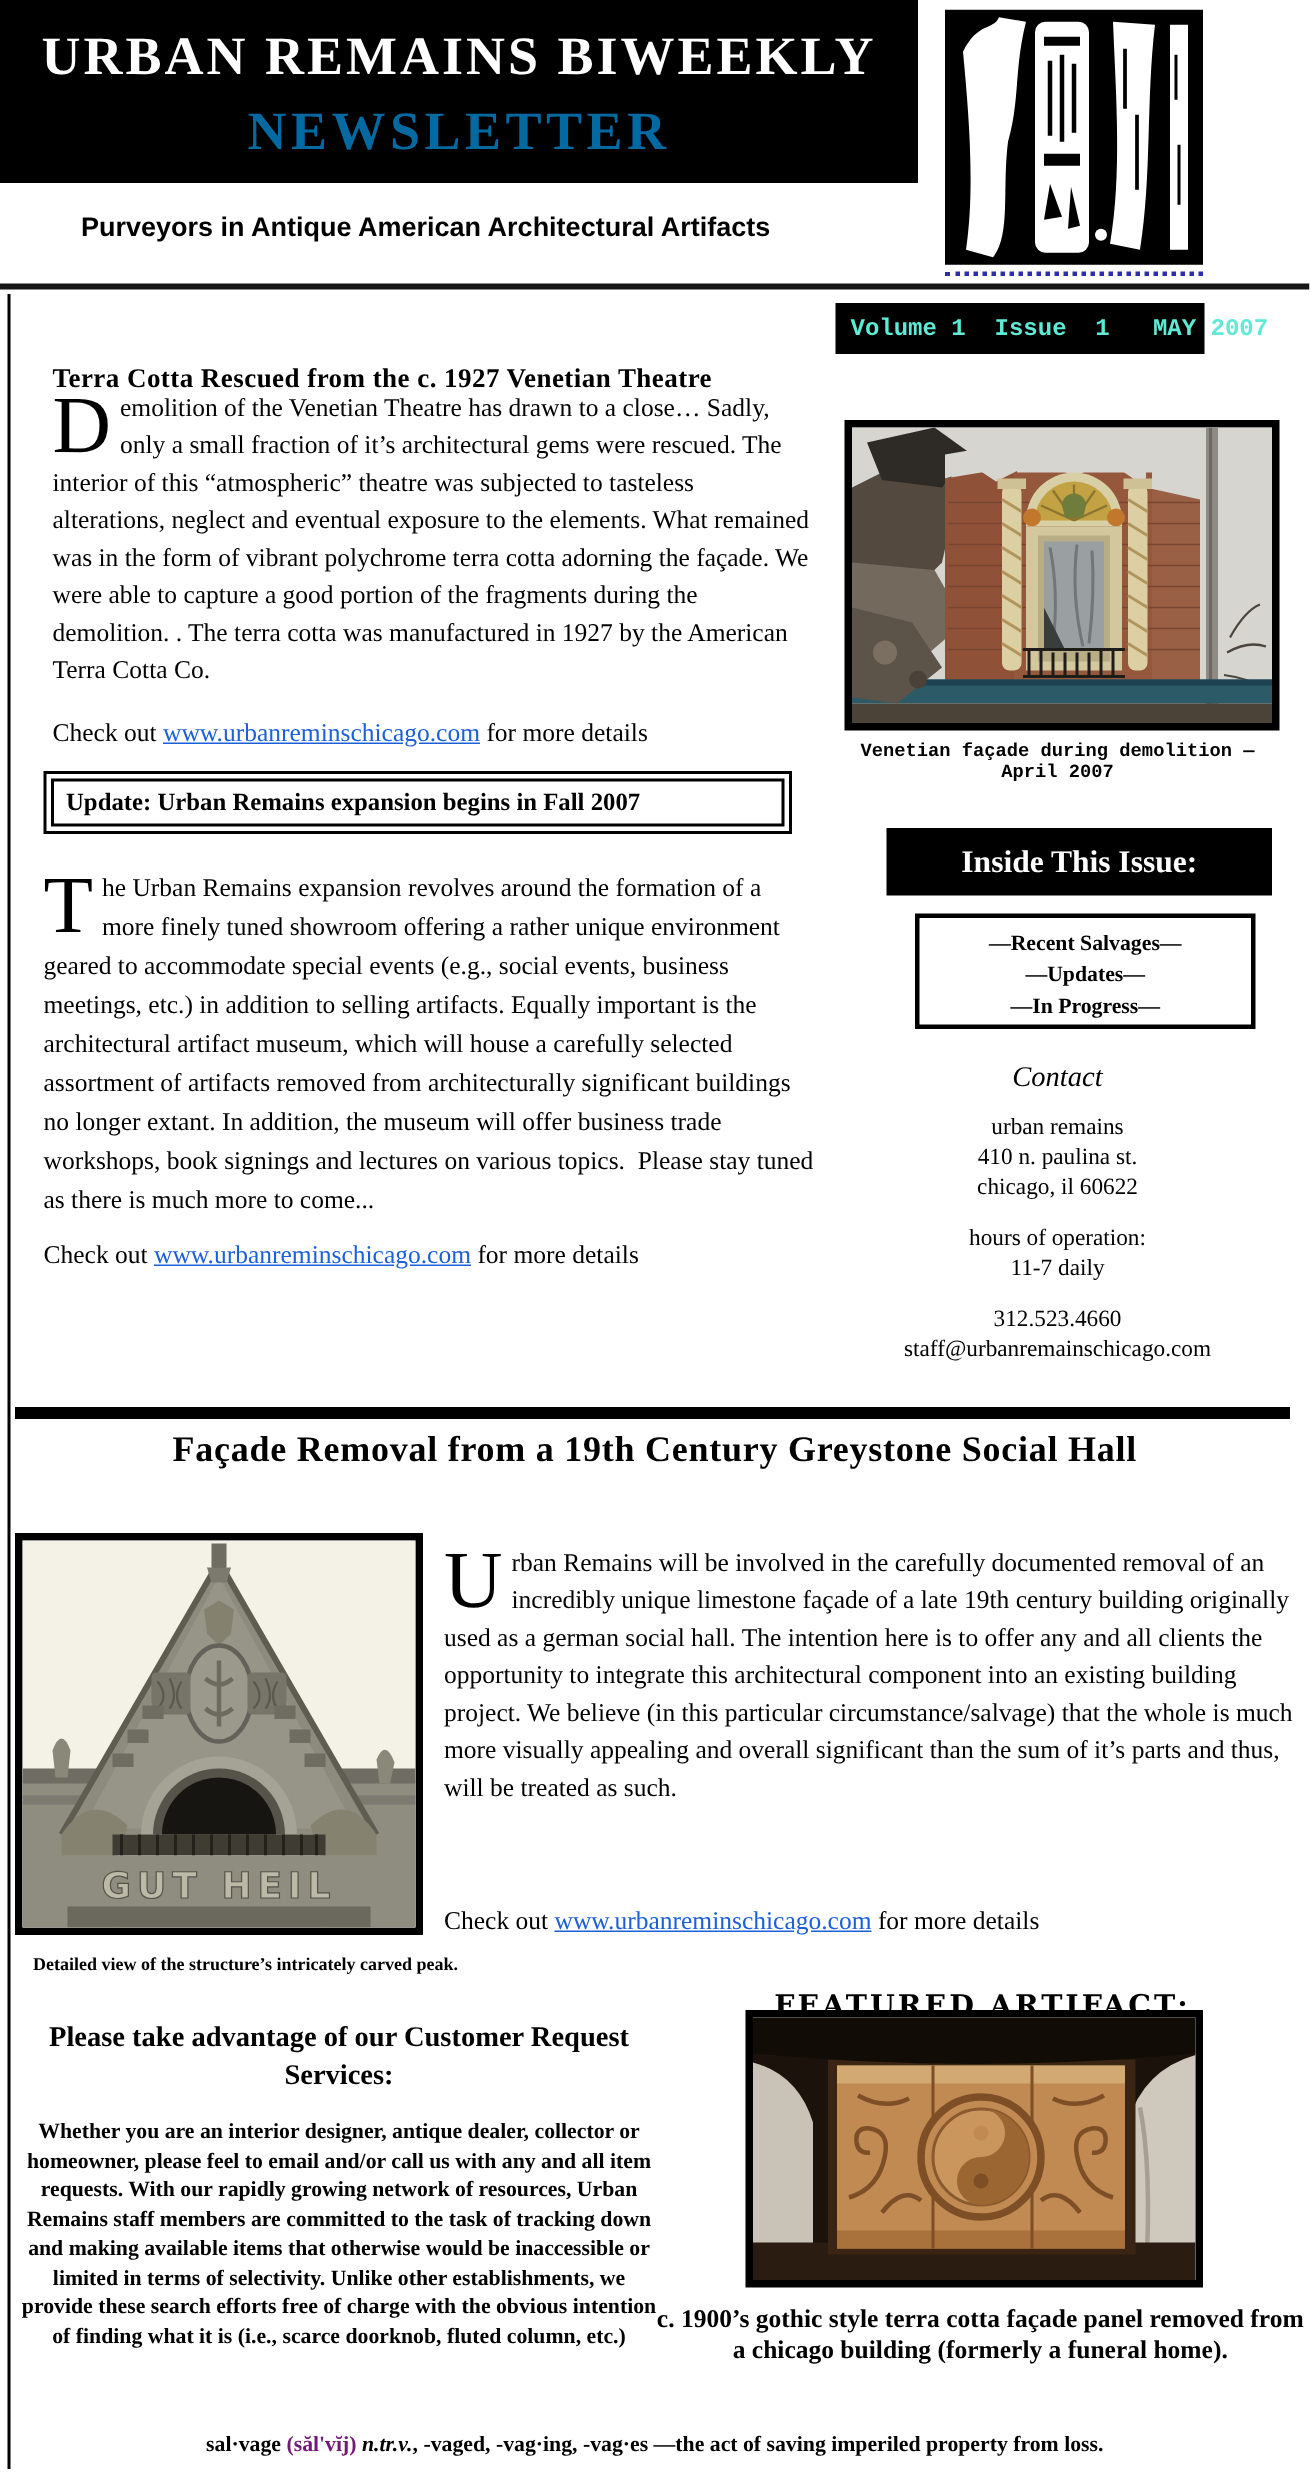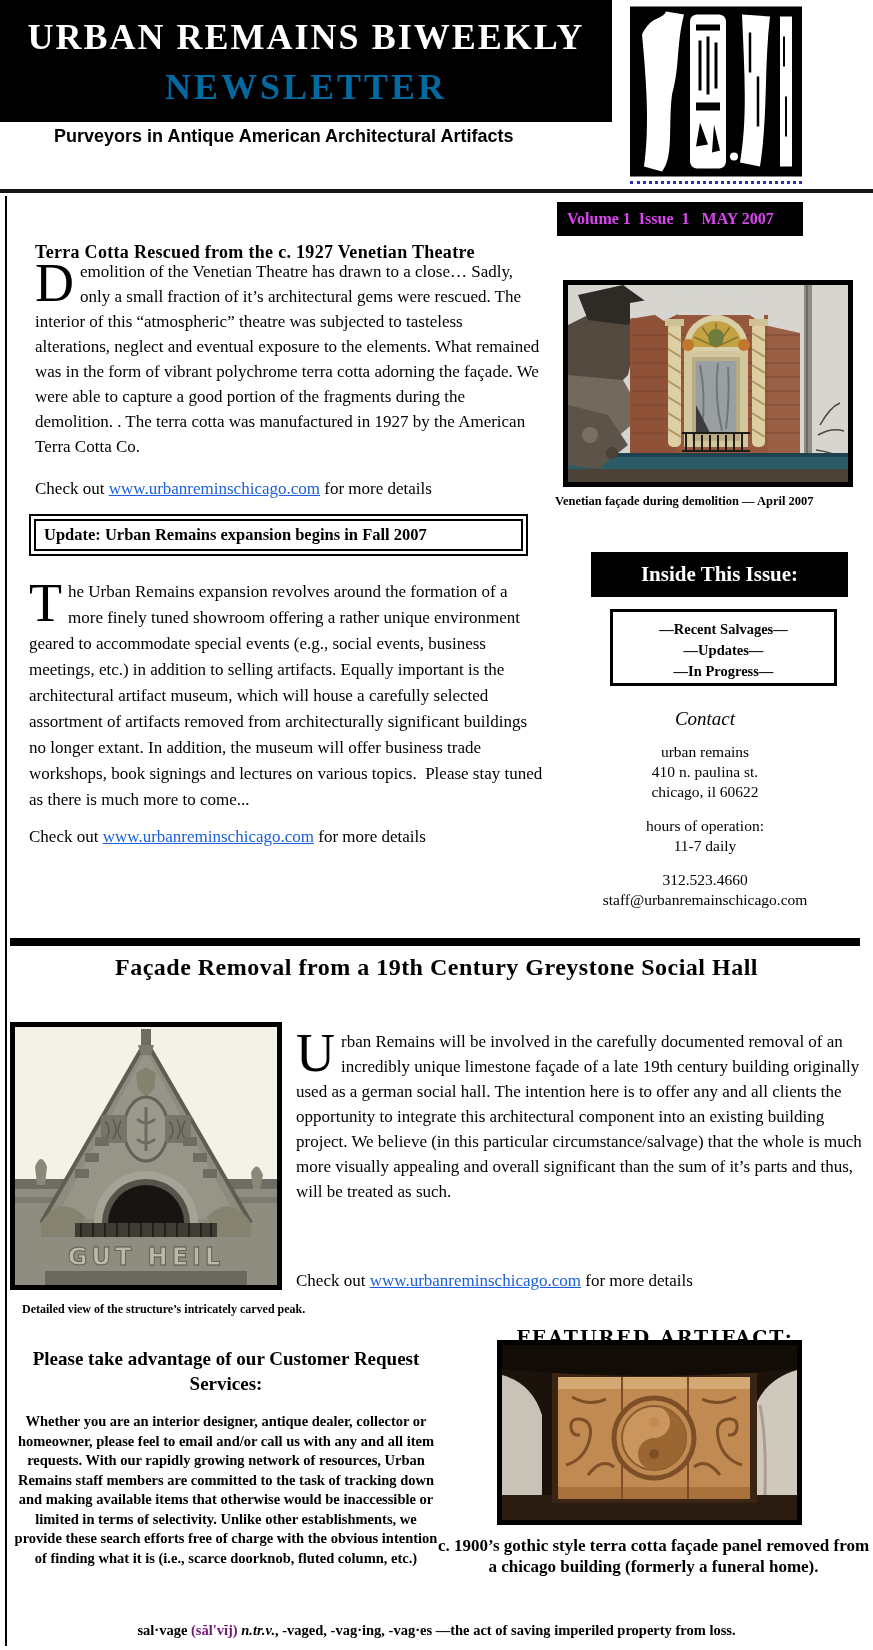--- a/index.html
+++ b/index.html
@@ -9,38 +9,38 @@
   }
   .abs { position:absolute; }
   .pre { white-space:pre-wrap; }
 
   
   #masthead { left:0; top:0; width:612px; height:122px; background:#000; text-align:center; }
   #masthead .t1 { padding-top:16px; font-size:36px; font-weight:bold; letter-spacing:2px; color:#fff; }
   #masthead .t2 { margin-top:8px; font-size:36px; font-weight:bold; letter-spacing:3px; color:#0369a1; }
   #logo { left:630px; top:5px; width:172px; height:176px; border-bottom:3px dotted #2d2db0; }
   #logo svg { display:block; width:100%; height:173px; }
-  #tagline { left:54px; top:126px; font-family:"Liberation Sans", sans-serif; font-weight:bold; font-size:18px; }
+  #tagline { left:54px; top:141px; font-family:"Liberation Sans", sans-serif; font-weight:bold; font-size:18px; }
   #header-rule { left:0; top:189px; width:873px; height:4px; background:#161616; }
   #left-rule { left:5px; top:196px; width:2px; height:1450px; background:#000; }
 
   
   #headline1 { left:35px; top:206px; width:522px; font-size:18px; font-weight:bold; letter-spacing:0.3px;margin-top:36px; }
-  #badge { left:557px; top:202px; width:246px; height:34px; background:#000; color:#d946ef;
-           font-weight:bold; font-size:16px; line-height:34px; padding-left:10px; white-space:pre; box-sizing:border-box; }
+  #badge { left:557px; top:202px; width:246px; height:34px; background:#000; color:#5eead4;
+           font-weight:bold; font-size:16px; line-height:34px; padding-left:10px; white-space:pre; box-sizing:border-box;font-family:Liberation Mono, monospace; }
   #para1 { left:35px; top:242px; width:506px; font-size:17px; line-height:25px; }
   .dropcap { float:left; font-size:54px; line-height:42px; padding:3px 6px 0 0; }
   .linkline { font-size:17px; }
   a.weblink { color:#1b5fd9; text-decoration:underline; cursor:pointer; }
   #link1 { left:35px; top:462px; }
 
   figure { margin:0; border:5px solid #000; box-sizing:border-box; background:#fff; }
   figure svg { display:block; width:100%; height:100%; }
   #fig1 { left:563px; top:280px; width:290px; height:207px; }
-  #cap1 { left:555px; top:494px; width:300px; text-align:left; font-size:12.5px; font-weight:bold; }
+  #cap1 { left:555px; top:494px; width:300px; text-align:center; font-size:12.5px; font-weight:bold;font-family:Liberation Mono, monospace; }
 
   
   #updatebox { left:29px; top:514px; width:499px; border:7px double #000; box-sizing:border-box;
                padding:4px 8px; font-size:16.5px; font-weight:bold; }
   #para2 { left:29px; top:562px; width:514px; font-size:17px; line-height:26px; }
   #link2 { left:29px; top:810px; }
 
   
   #insidehdr { left:591px; top:552px; width:257px; height:45px; background:#000; color:#fff;
                text-align:center; font-weight:bold; font-size:21px; line-height:45px; }

